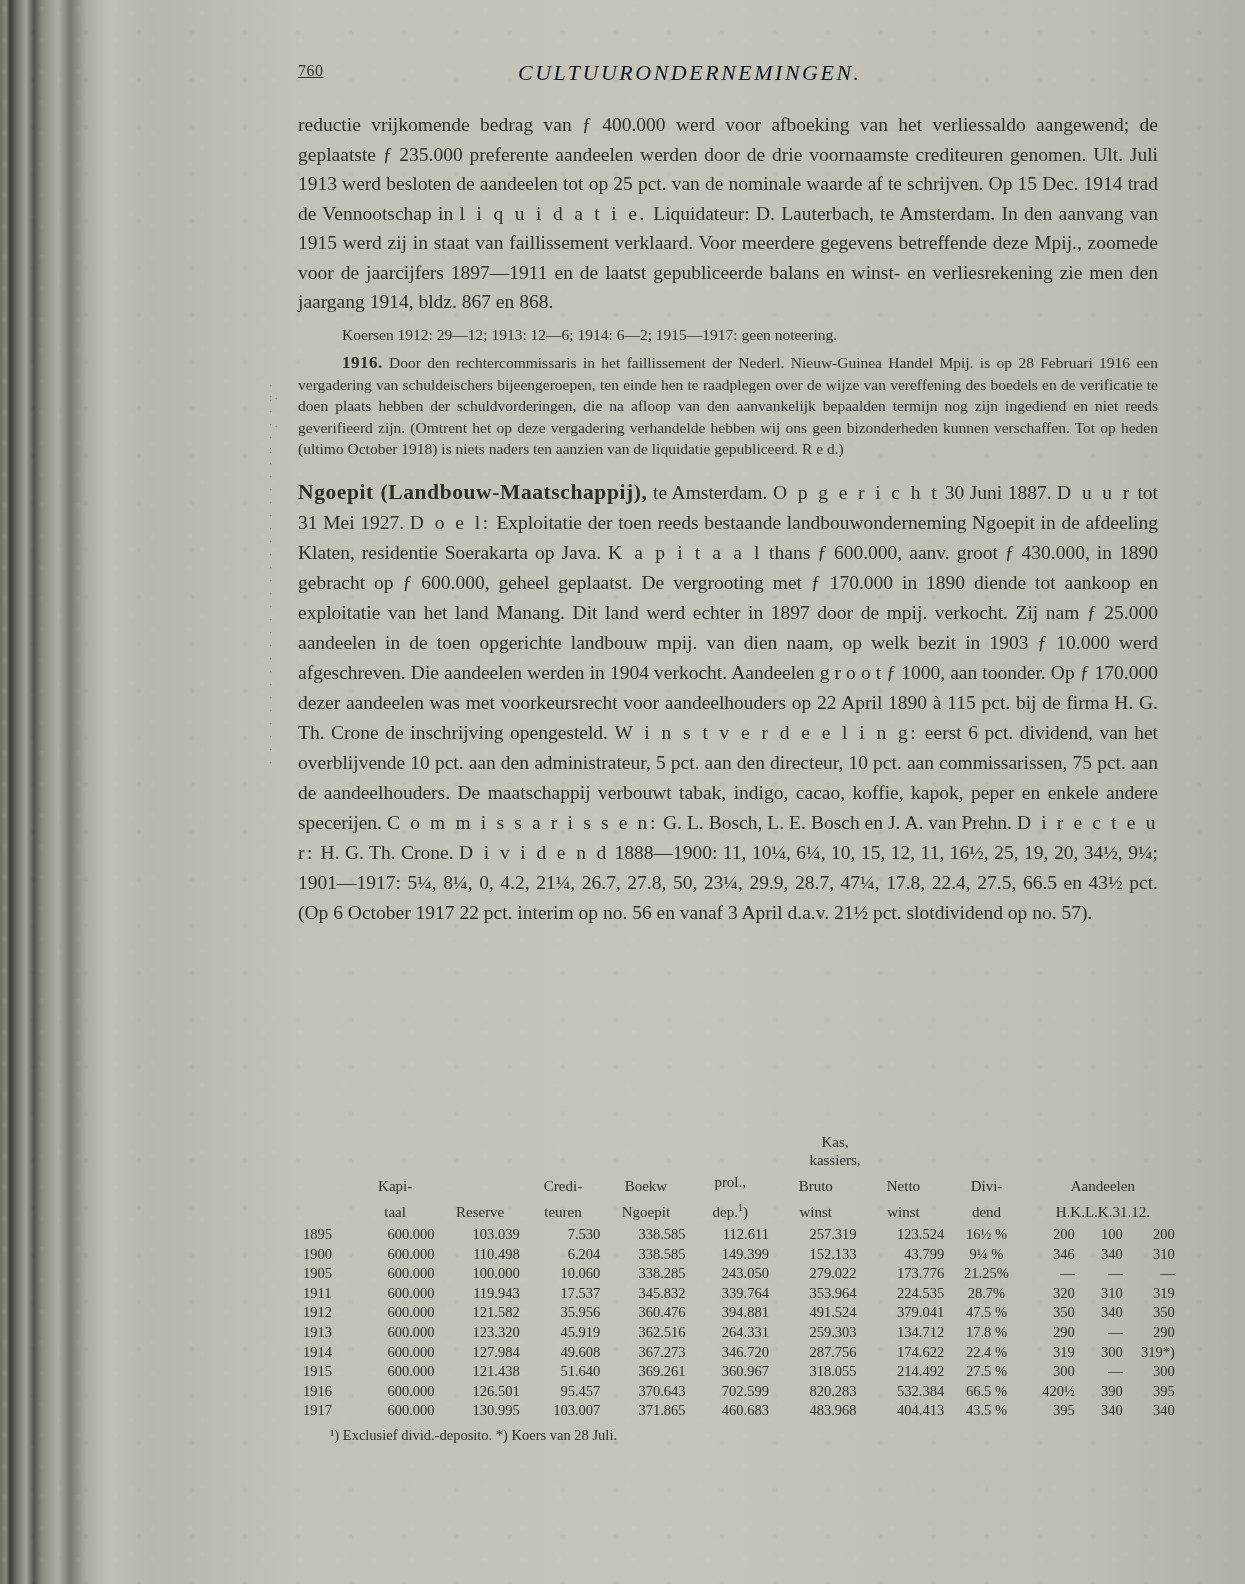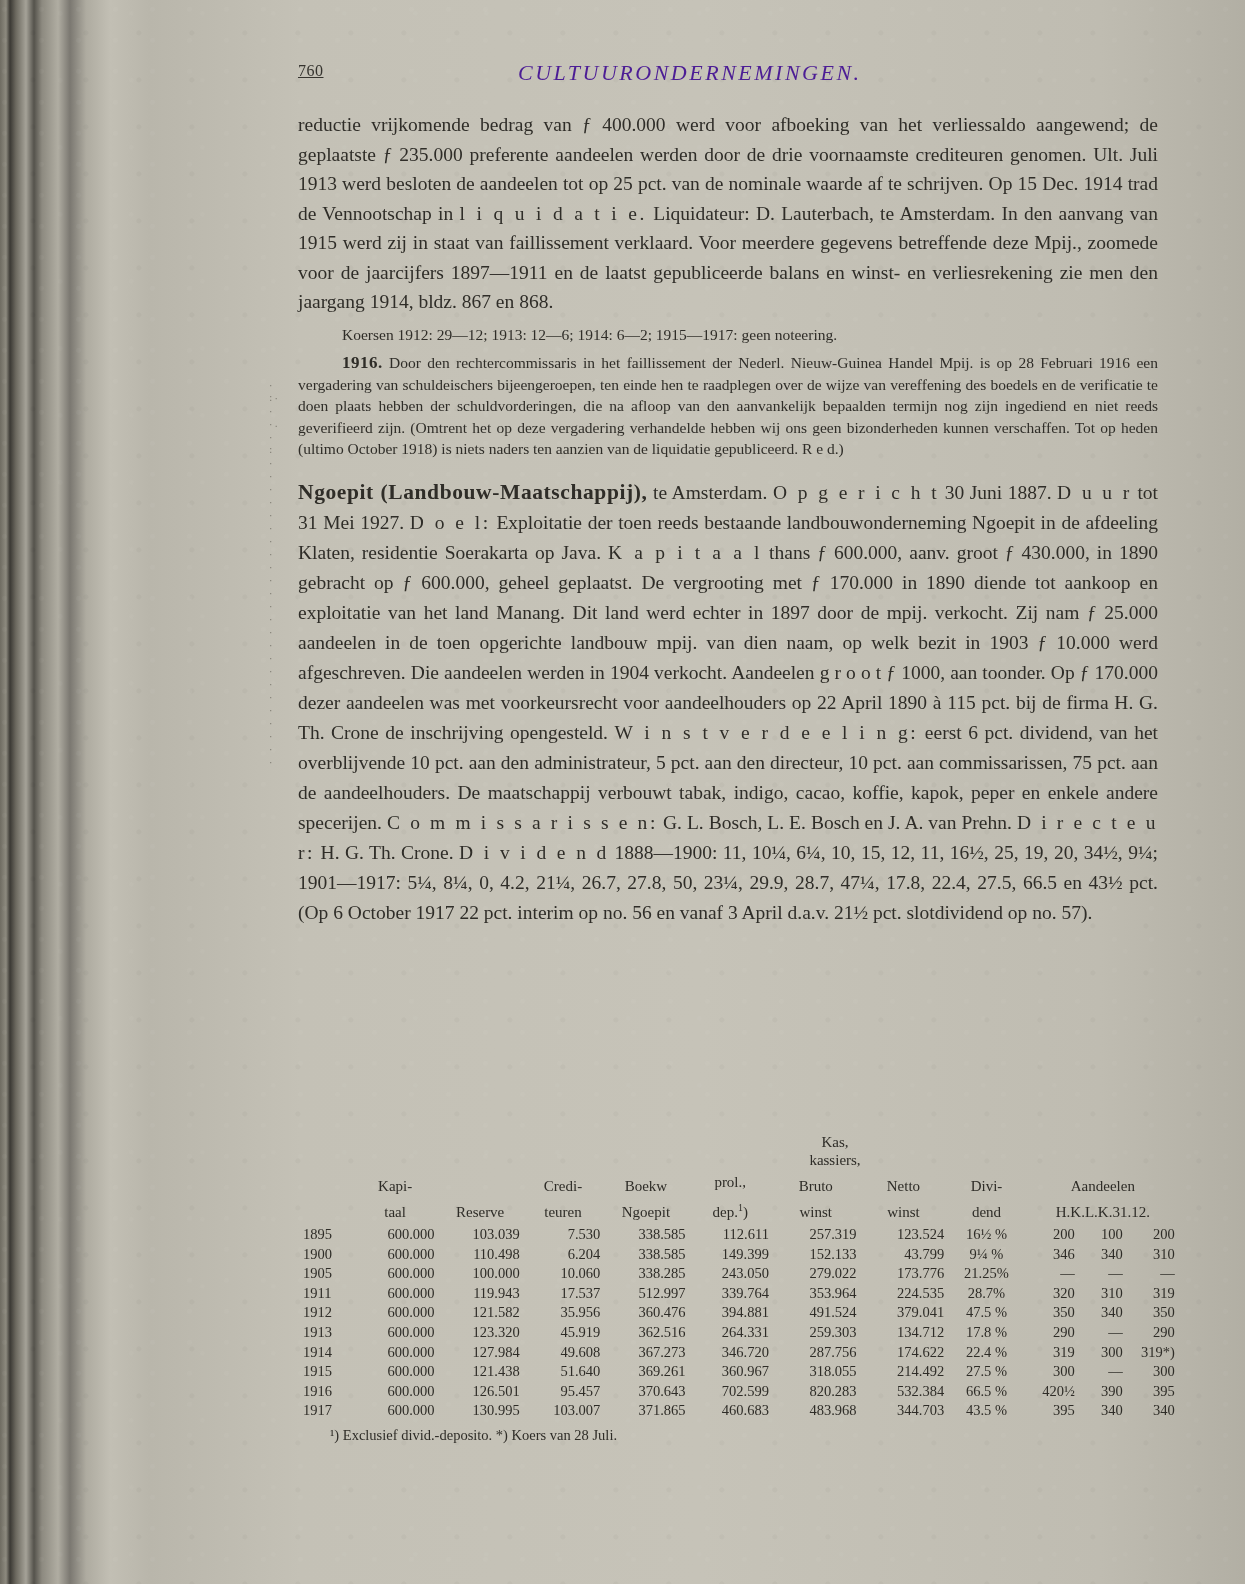--- a/index.html
+++ b/index.html
@@ -34,21 +34,21 @@
   .marks {
     position:absolute; left:150px; top:380px; width:30px; height:420px;
     color:#4a483f; font-size:9px; line-height:13px; opacity:.55;
     font-family:"Liberation Mono", monospace;
   }
 
   .hdr { position:absolute; top:62px; left:180px; width:920px; }
   .folio { font-size:16px; letter-spacing:.5px; color:#35332e;text-decoration:underline; }
   .runhead {
     position:absolute; left:220px; top:-2px;
-    font-size:22px; font-style:italic; letter-spacing:2.5px; color:#4c1d95;
+    font-size:22px; font-style:italic; letter-spacing:2.5px; color:#0f172a;
   }
 
   .body {
     position:absolute; left:180px; top:110px; width:860px;
     font-size:19.5px; line-height:29.5px;
     text-align:justify;
     color:#2f2d28;
   }
   .body p { margin:0 0 0 0; }
   .b { font-weight:normal; }
@@ -209,21 +209,21 @@
             <td>279.022</td>
             <td>173.776</td>
             <td class="c">21.25%</td>
             <td class="c"><span style="display:inline-block;width:44px;text-align:right">—</span><span style="display:inline-block;width:48px;text-align:right">—</span><span style="display:inline-block;width:52px;text-align:right">—</span></td>
           </tr>
           <tr>
             <td class="yrc">1911</td>
             <td>600.000</td>
             <td>119.943</td>
             <td>17.537</td>
-            <td>512.997</td>
+            <td>345.832</td>
             <td>339.764</td>
             <td>353.964</td>
             <td>224.535</td>
             <td class="c">28.7%</td>
             <td class="c"><span style="display:inline-block;width:44px;text-align:right">320</span><span style="display:inline-block;width:48px;text-align:right">310</span><span style="display:inline-block;width:52px;text-align:right">319</span></td>
           </tr>
           <tr>
             <td class="yrc">1912</td>
             <td>600.000</td>
             <td>121.582</td>
@@ -284,21 +284,21 @@
             <td class="c"><span style="display:inline-block;width:44px;text-align:right">420½</span><span style="display:inline-block;width:48px;text-align:right">390</span><span style="display:inline-block;width:52px;text-align:right">395</span></td>
           </tr>
           <tr>
             <td class="yrc">1917</td>
             <td>600.000</td>
             <td>130.995</td>
             <td>103.007</td>
             <td>371.865</td>
             <td>460.683</td>
             <td>483.968</td>
-            <td>344.703</td>
+            <td>404.413</td>
             <td class="c">43.5 %</td>
             <td class="c"><span style="display:inline-block;width:44px;text-align:right">395</span><span style="display:inline-block;width:48px;text-align:right">340</span><span style="display:inline-block;width:52px;text-align:right">340</span></td>
           </tr>
         </tbody>
     </table>
     <div class="foot">
       <span class="fl">¹) Exclusief divid.-deposito.      *) Koers van 28 Juli.</span>
     </div>
   </div>
 

